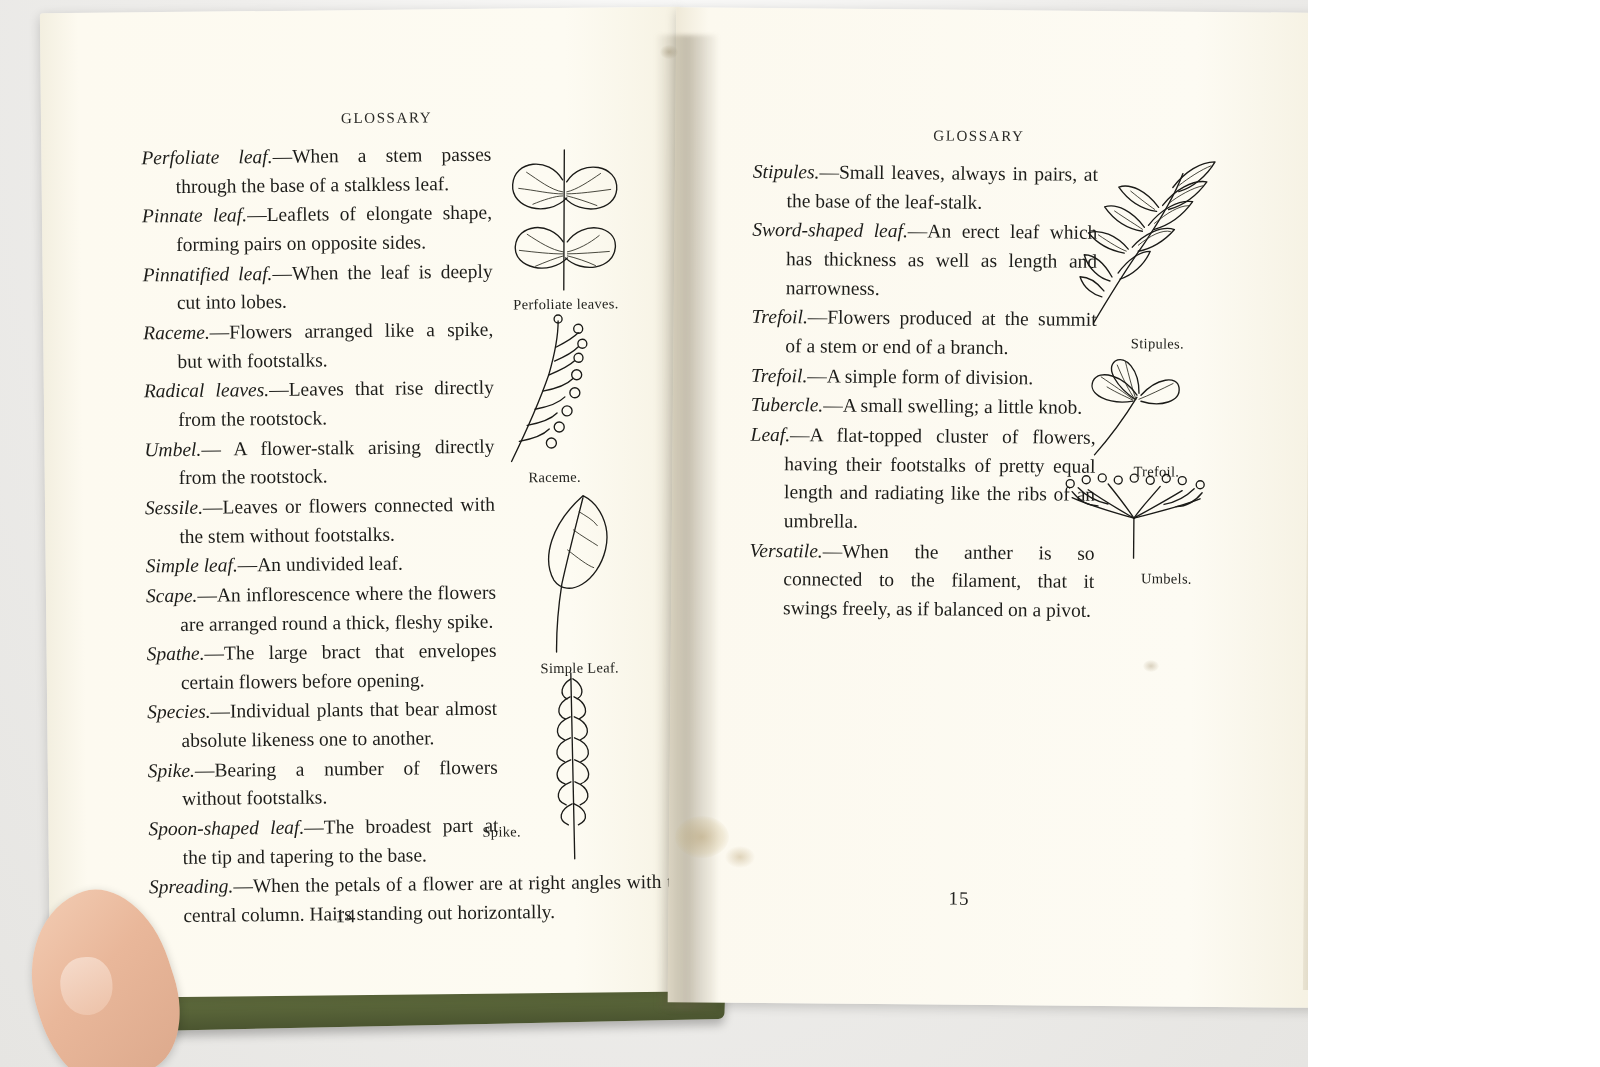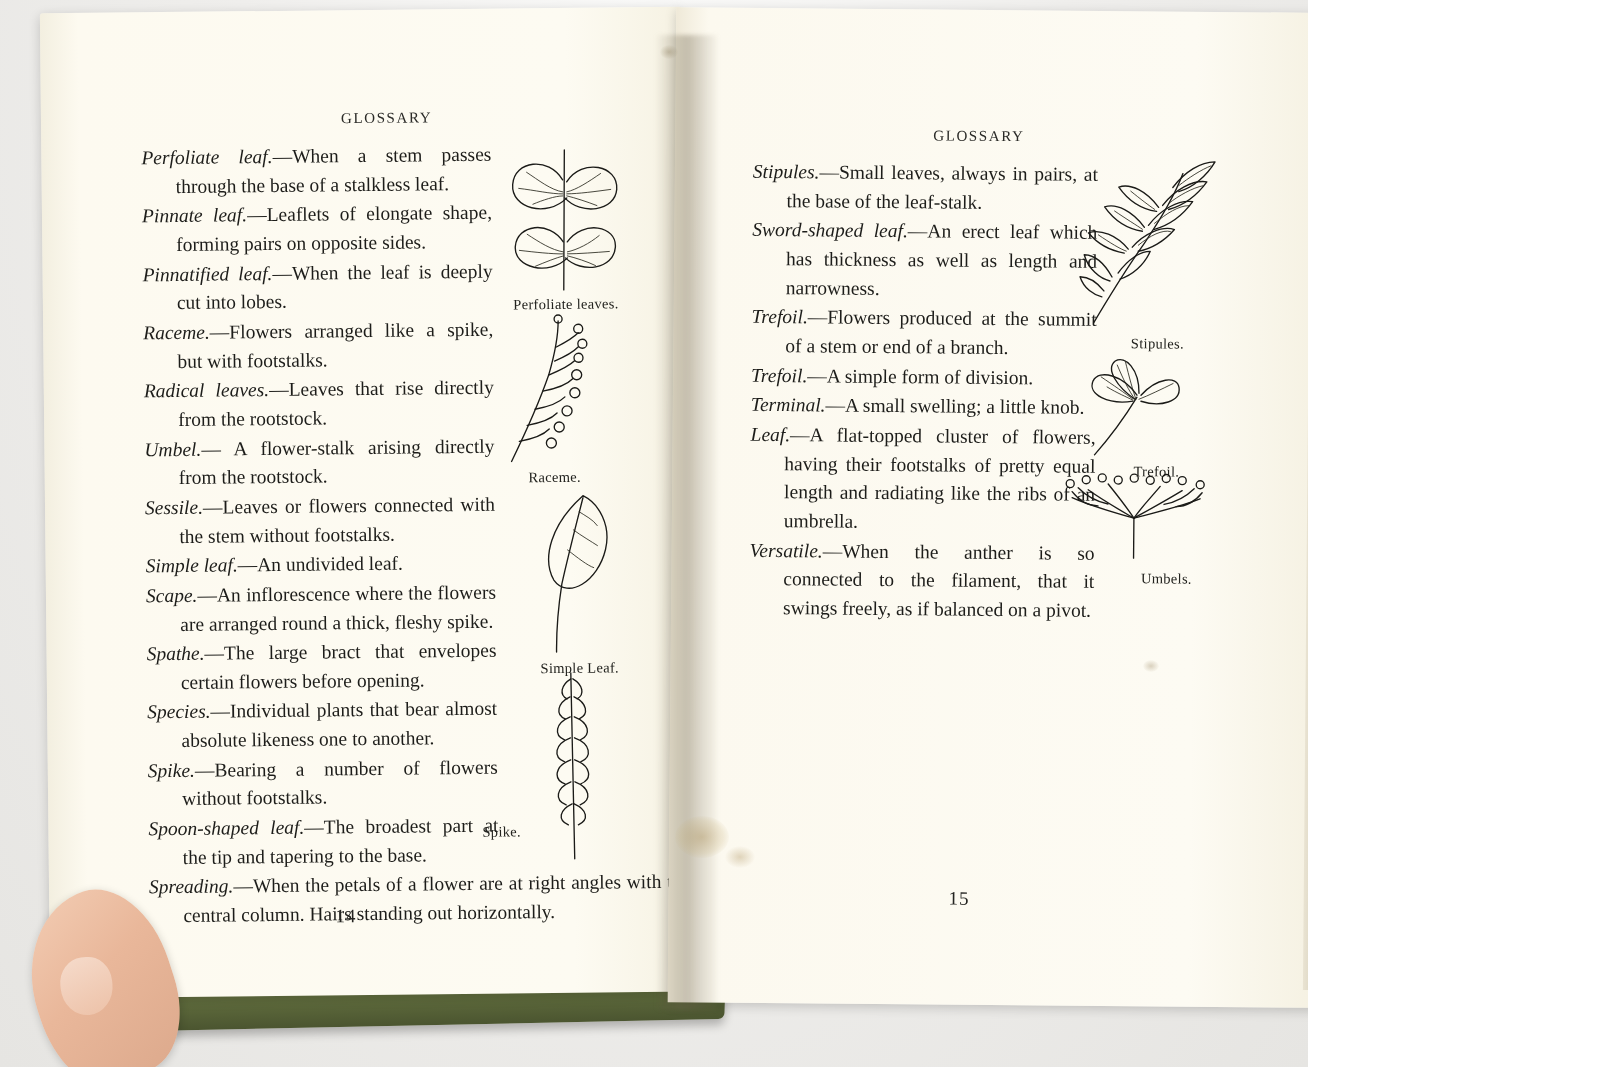--- a/index.html
+++ b/index.html
@@ -332,21 +332,21 @@
 
     <div class="page page-right">
       <div class="page-inner">
         <div class="running-head rh-right">GLOSSARY</div>
 
         <div class="col col-right">
           <p class="entry"><span class="term">Stipules.</span><span>—Small leaves, always in pairs, at the base of the leaf-stalk.</span></p>
           <p class="entry"><span class="term">Sword-shaped leaf.</span><span>—An erect leaf which has thickness as well as length and narrowness.</span></p>
           <p class="entry"><span class="term">Trefoil.</span><span>—Flowers produced at the summit of a stem or end of a branch.</span></p>
           <p class="entry"><span class="term">Trefoil.</span><span>—A simple form of division.</span></p>
-          <p class="entry"><span class="term">Terminal.</span><span>—A small swelling; a little knob.</span></p>
+          <p class="entry"><span class="term">Tubercle.</span><span>—A small swelling; a little knob.</span></p>
           <p class="entry"><span class="term">Leaf.</span><span>—A flat-topped cluster of flowers, having their footstalks of pretty equal length and radiating like the ribs of an umbrella.</span></p>
           <p class="entry"><span class="term">Versatile.</span><span>—When the anther is so connected to the filament, that it swings freely, as if balanced on a pivot.</span></p>
         </div>
 
         <div class="figure fig-stipules">
           <svg width="150" height="180" viewBox="0 0 150 180">
             <g class="ink">
               <path d="M20 172 C34 148 52 118 70 92 C86 68 100 44 108 22"></path>
               <path d="M98 36 C110 20 126 10 140 10 C132 24 118 36 104 40"></path>
               <path d="M88 54 C100 38 118 28 132 30 C122 44 108 54 94 58"></path>

